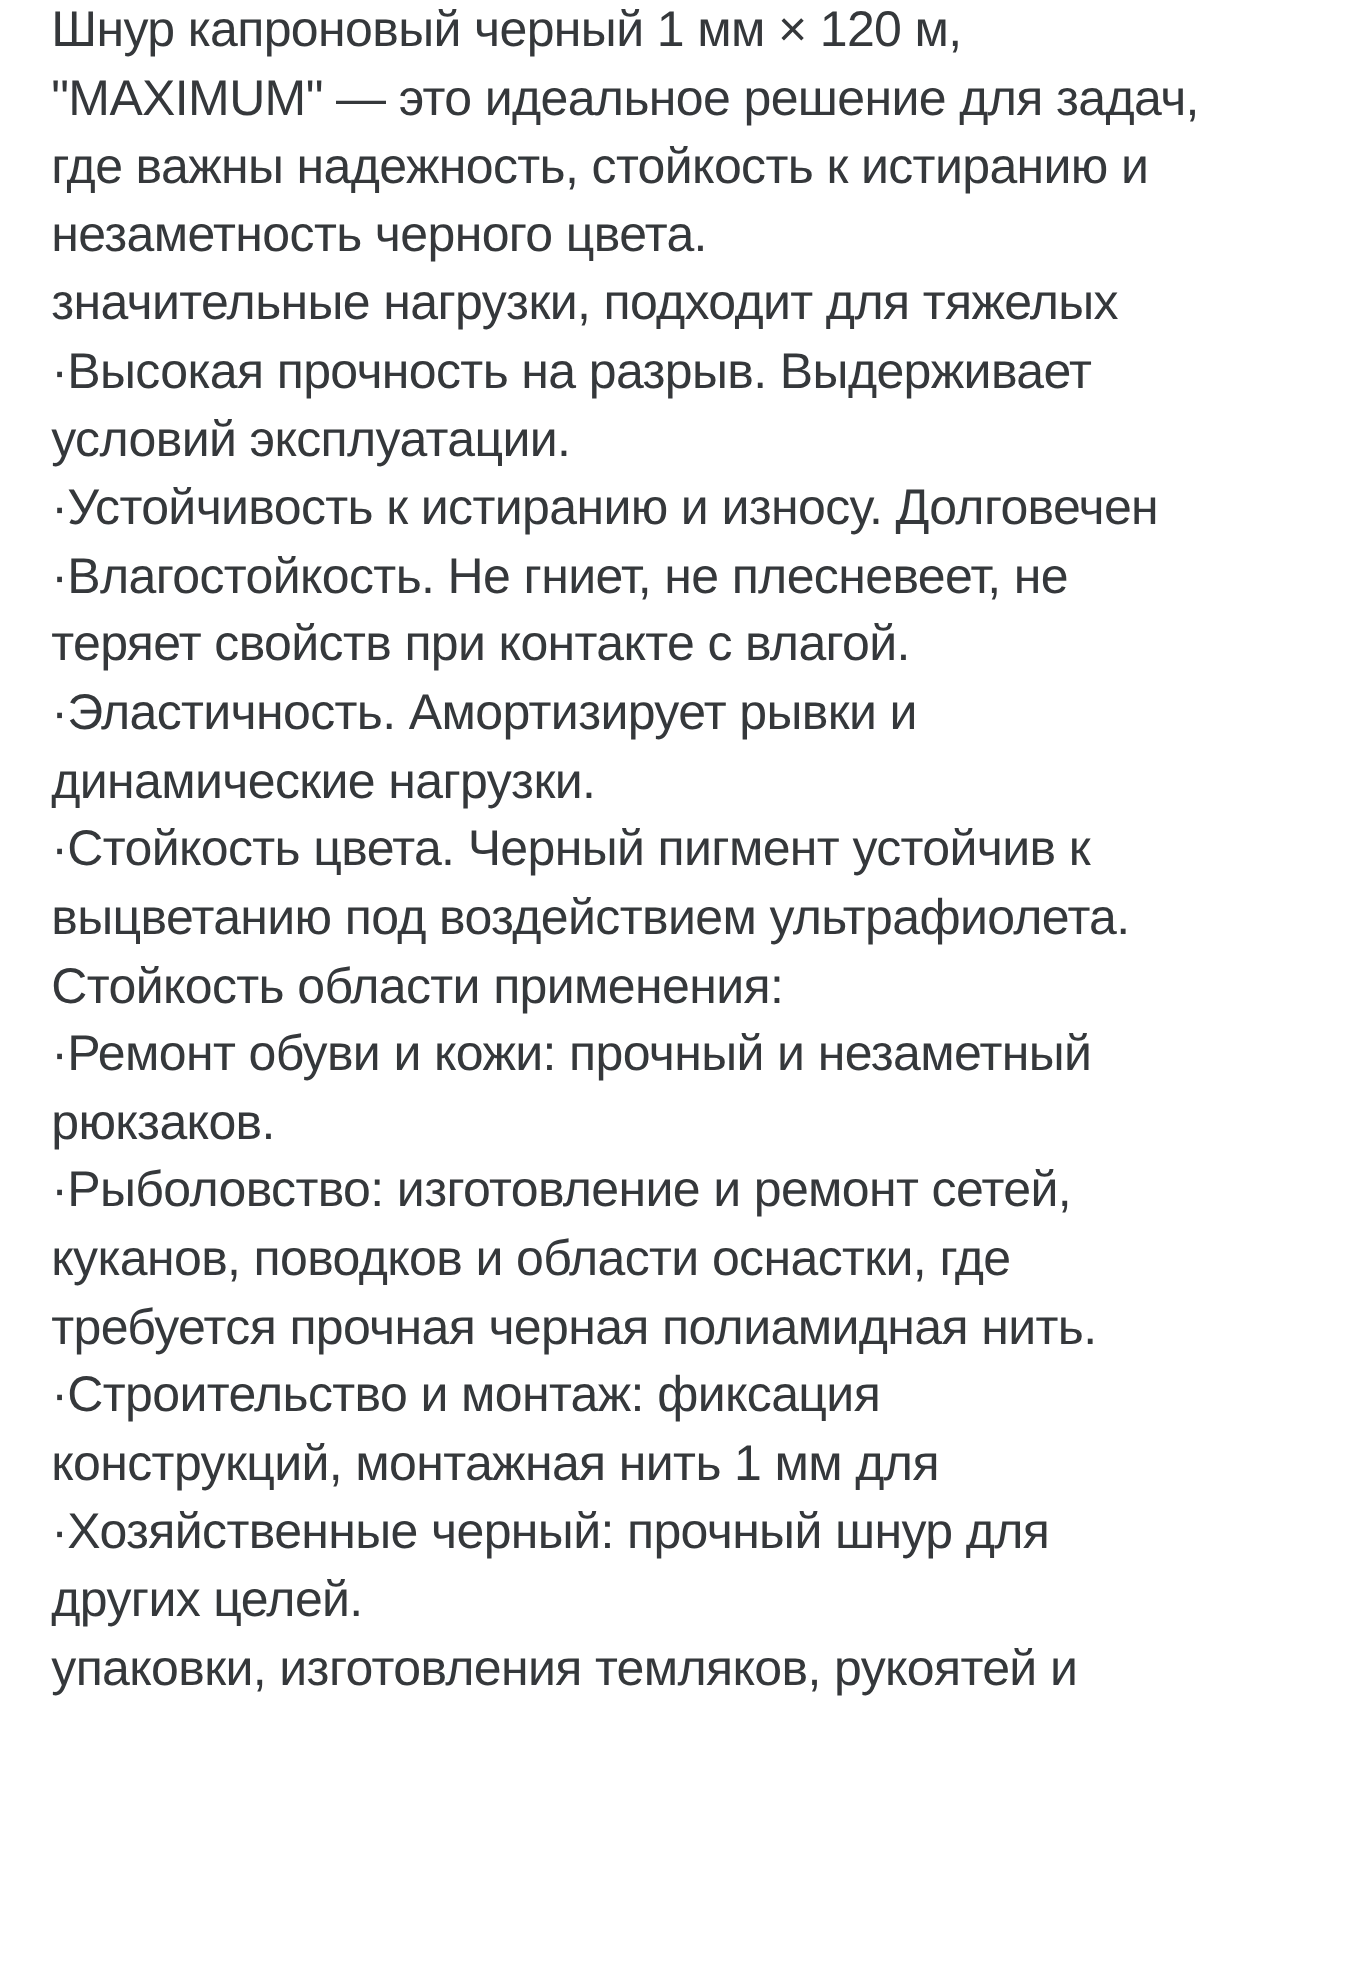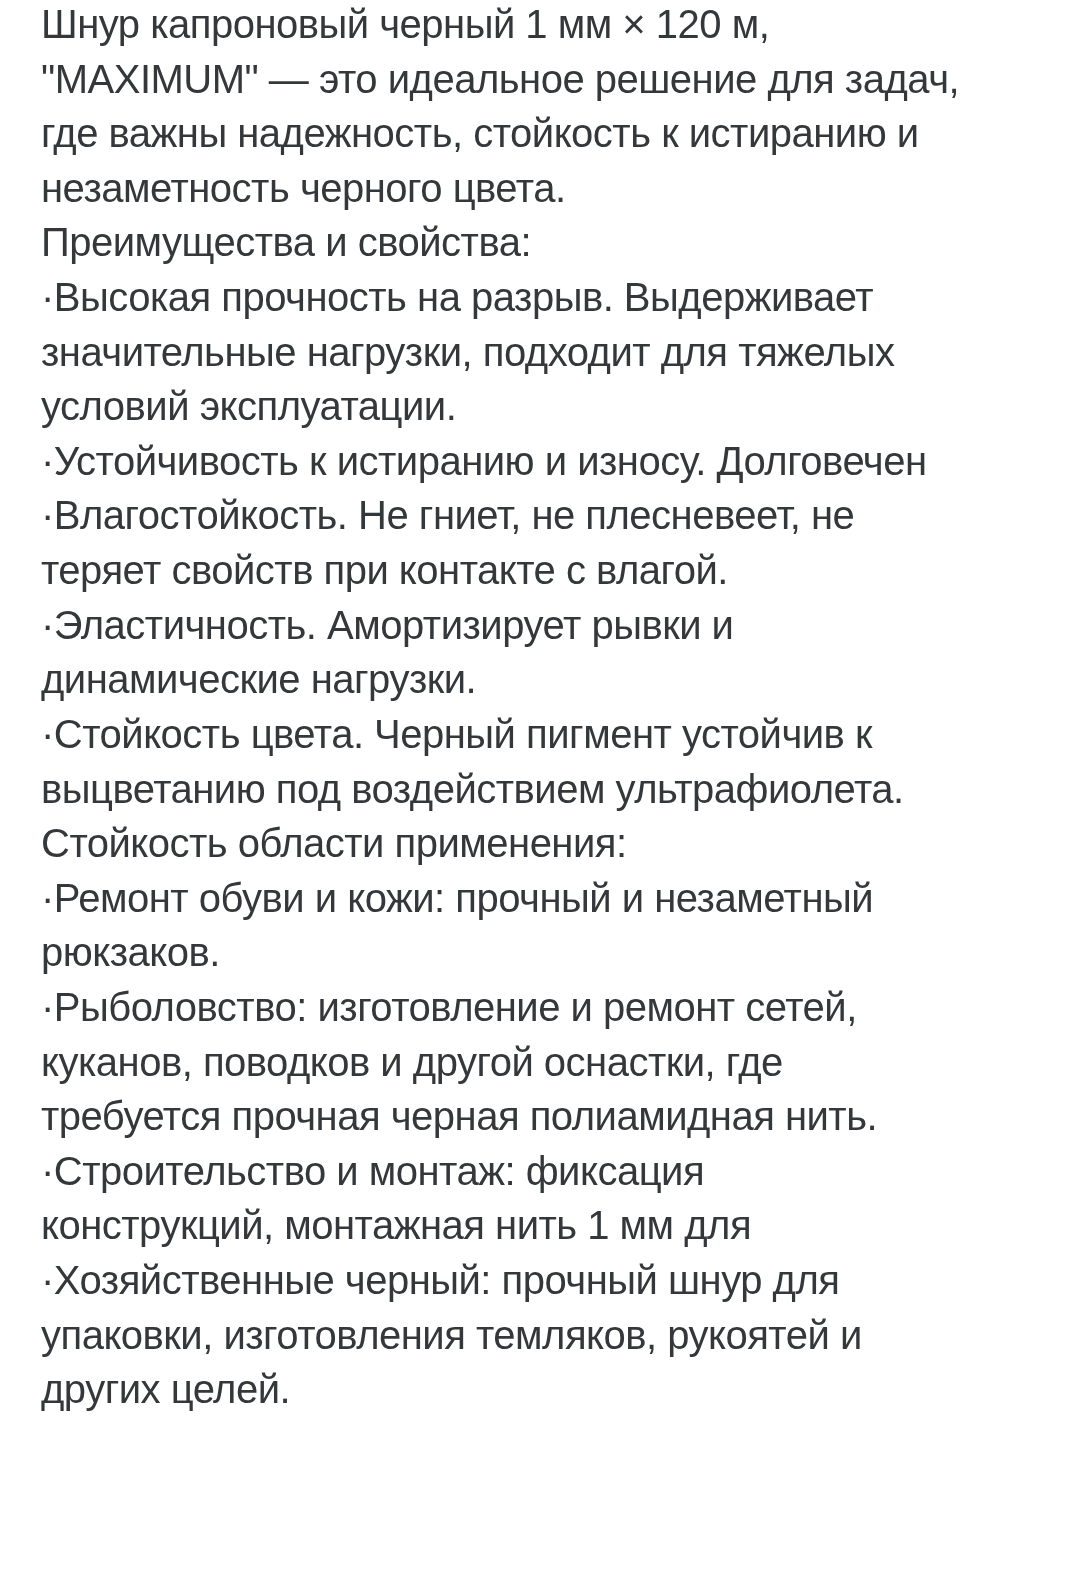--- a/index.html
+++ b/index.html
@@ -41,36 +41,35 @@
 </style>
 </head>
 <body>
 
 <main class="screen">
   <section class="description">
       <div class="line">Шнур капроновый черный 1 мм × 120 м,</div>
       <div class="line">"MAXIMUM" — это идеальное решение для задач,</div>
       <div class="line">где важны надежность, стойкость к истиранию и</div>
       <div class="line">незаметность черного цвета.</div>
-      <div class="line">Преимущества и свойства:</div>
+      <div class="line">значительные нагрузки, подходит для тяжелых</div>
       <div class="line">·Высокая прочность на разрыв. Выдерживает</div>
-      <div class="line">значительные нагрузки, подходит для тяжелых</div>
       <div class="line">условий эксплуатации.</div>
       <div class="line">·Устойчивость к истиранию и износу. Долговечен</div>
       <div class="line">·Влагостойкость. Не гниет, не плесневеет, не</div>
       <div class="line">теряет свойств при контакте с влагой.</div>
       <div class="line">·Эластичность. Амортизирует рывки и</div>
       <div class="line">динамические нагрузки.</div>
       <div class="line">·Стойкость цвета. Черный пигмент устойчив к</div>
       <div class="line">выцветанию под воздействием ультрафиолета.</div>
       <div class="line">Стойкость области применения:</div>
       <div class="line">·Ремонт обуви и кожи: прочный и незаметный</div>
       <div class="line">рюкзаков.</div>
       <div class="line">·Рыболовство: изготовление и ремонт сетей,</div>
-      <div class="line">куканов, поводков и другой оснастки, где</div>
+      <div class="line">куканов, поводков и области оснастки, где</div>
       <div class="line">требуется прочная черная полиамидная нить.</div>
       <div class="line">·Строительство и монтаж: фиксация</div>
       <div class="line">конструкций, монтажная нить 1 мм для</div>
       <div class="line">·Хозяйственные черный: прочный шнур для</div>
+      <div class="line">других целей.</div>
       <div class="line">упаковки, изготовления темляков, рукоятей и</div>
-      <div class="line">других целей.</div>
     </section>
 </main>
 
 </body></html>

